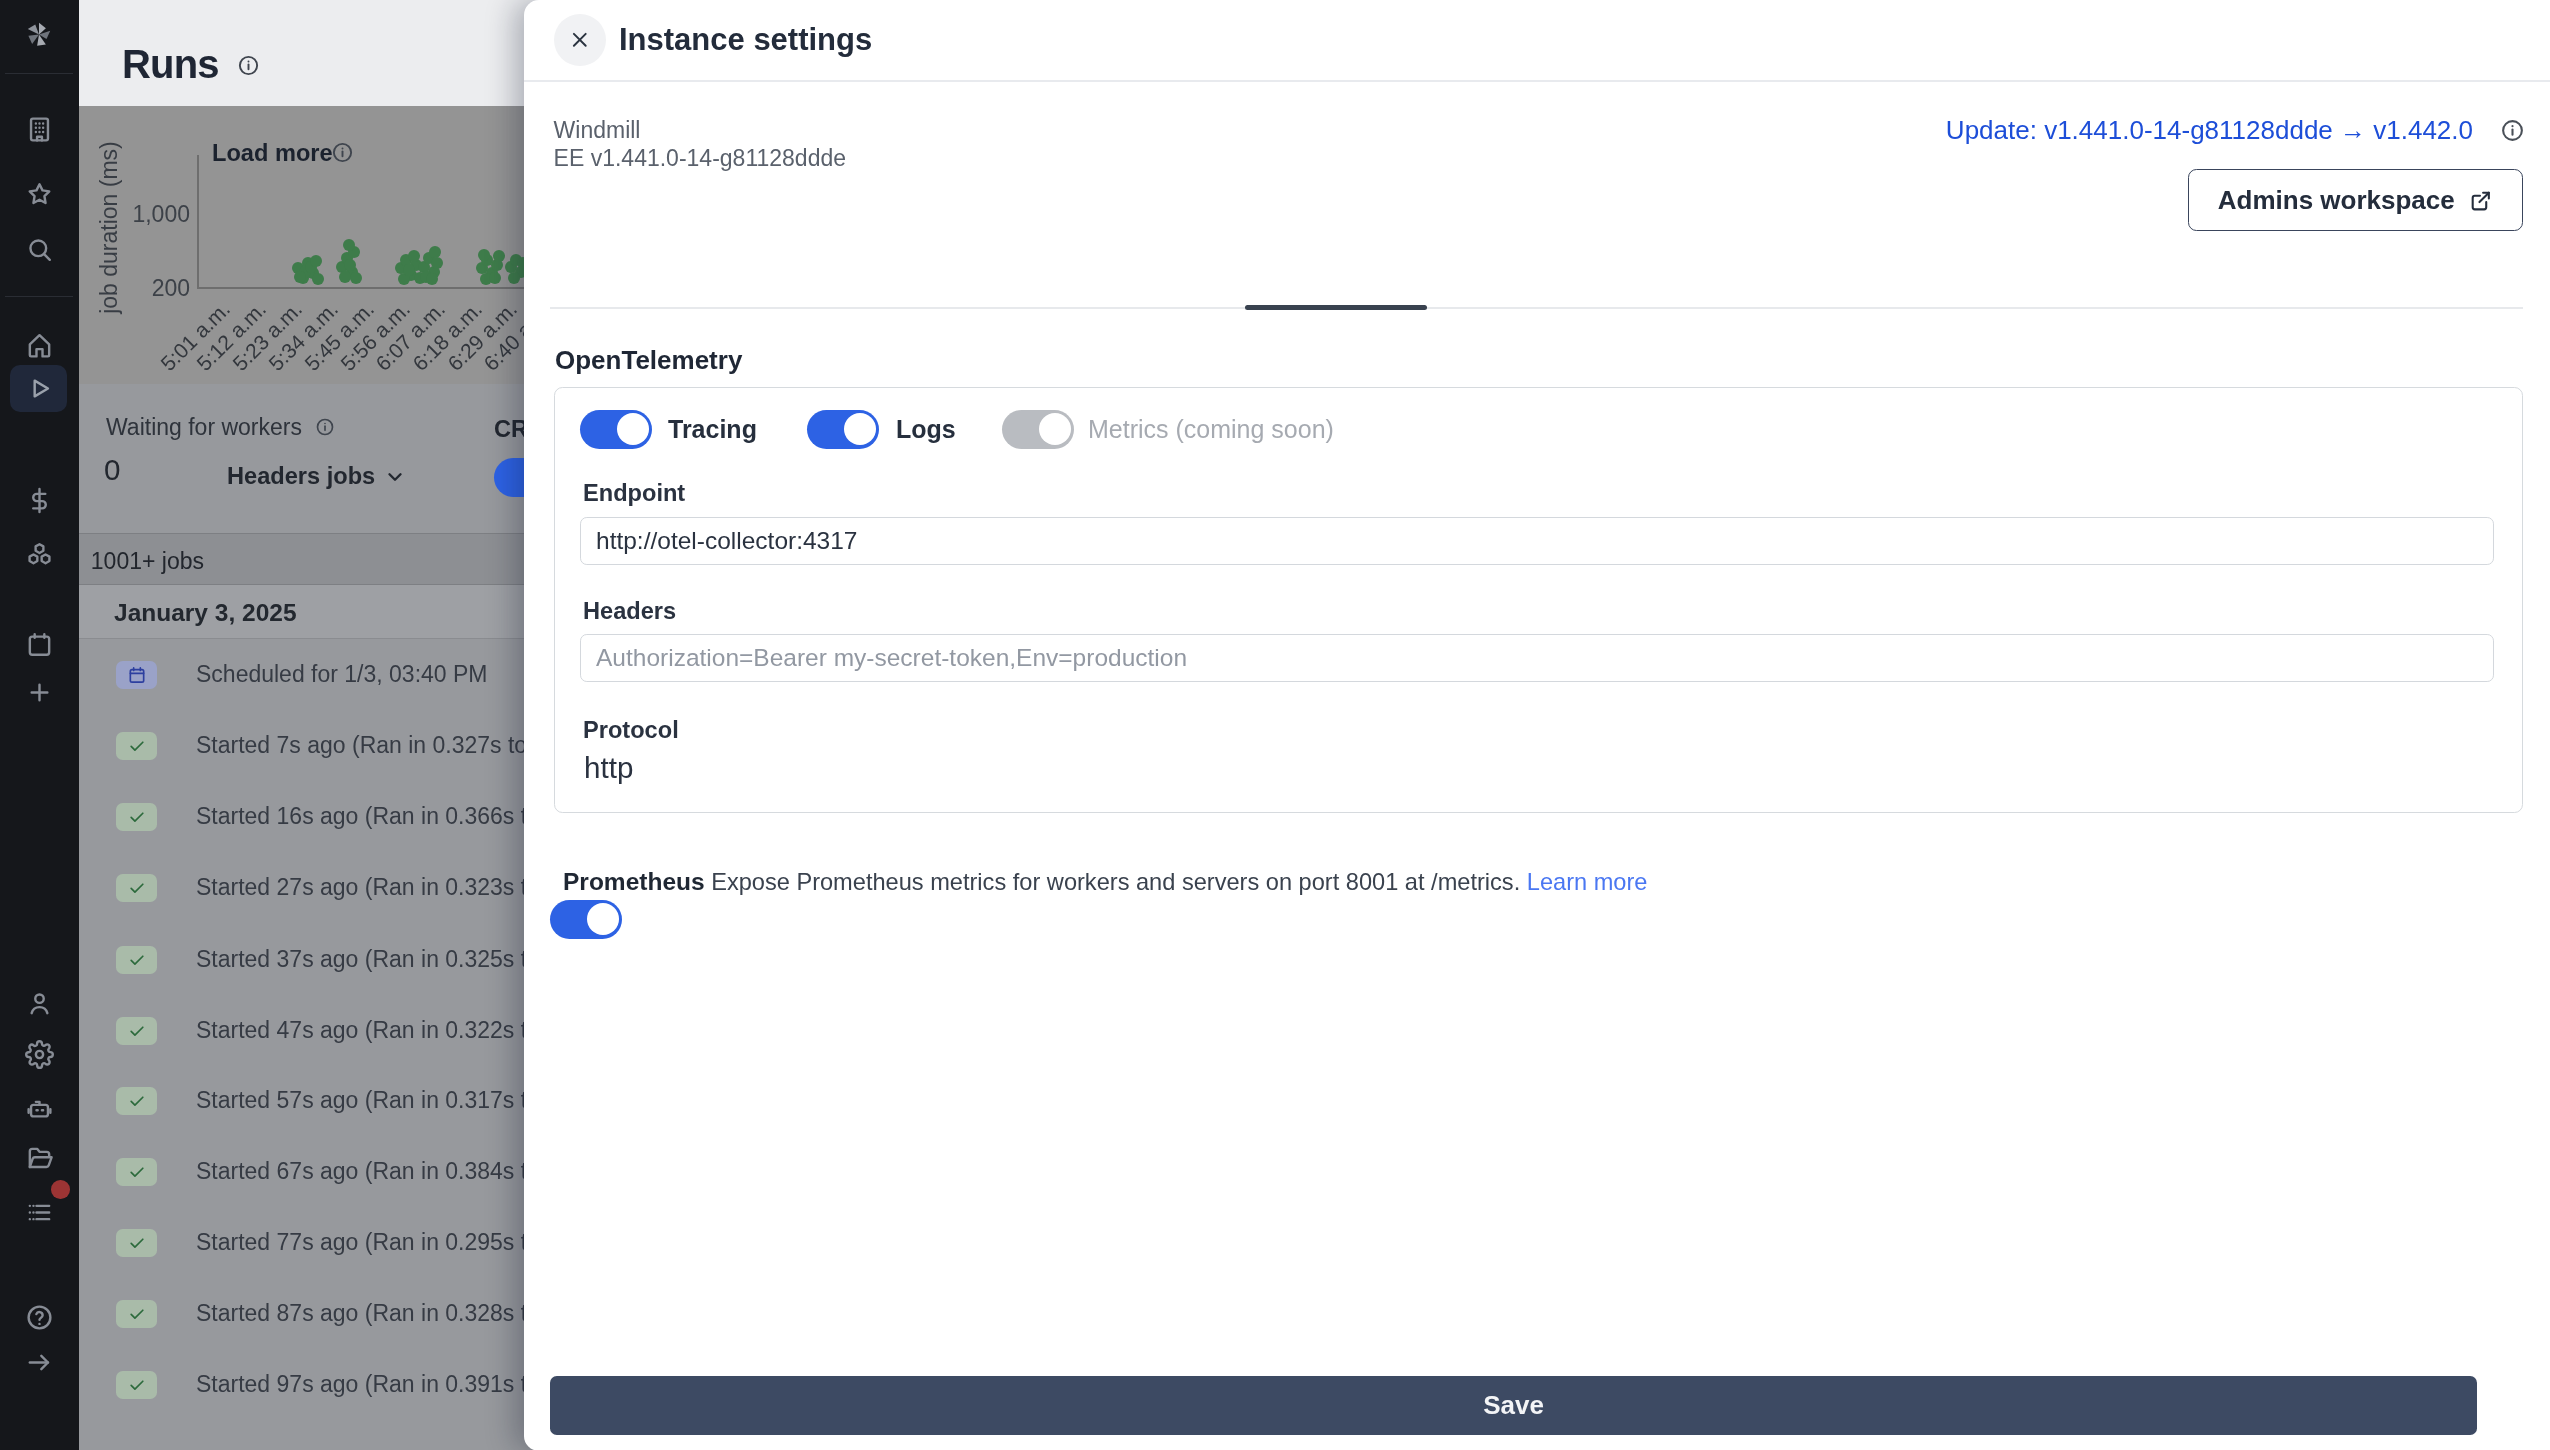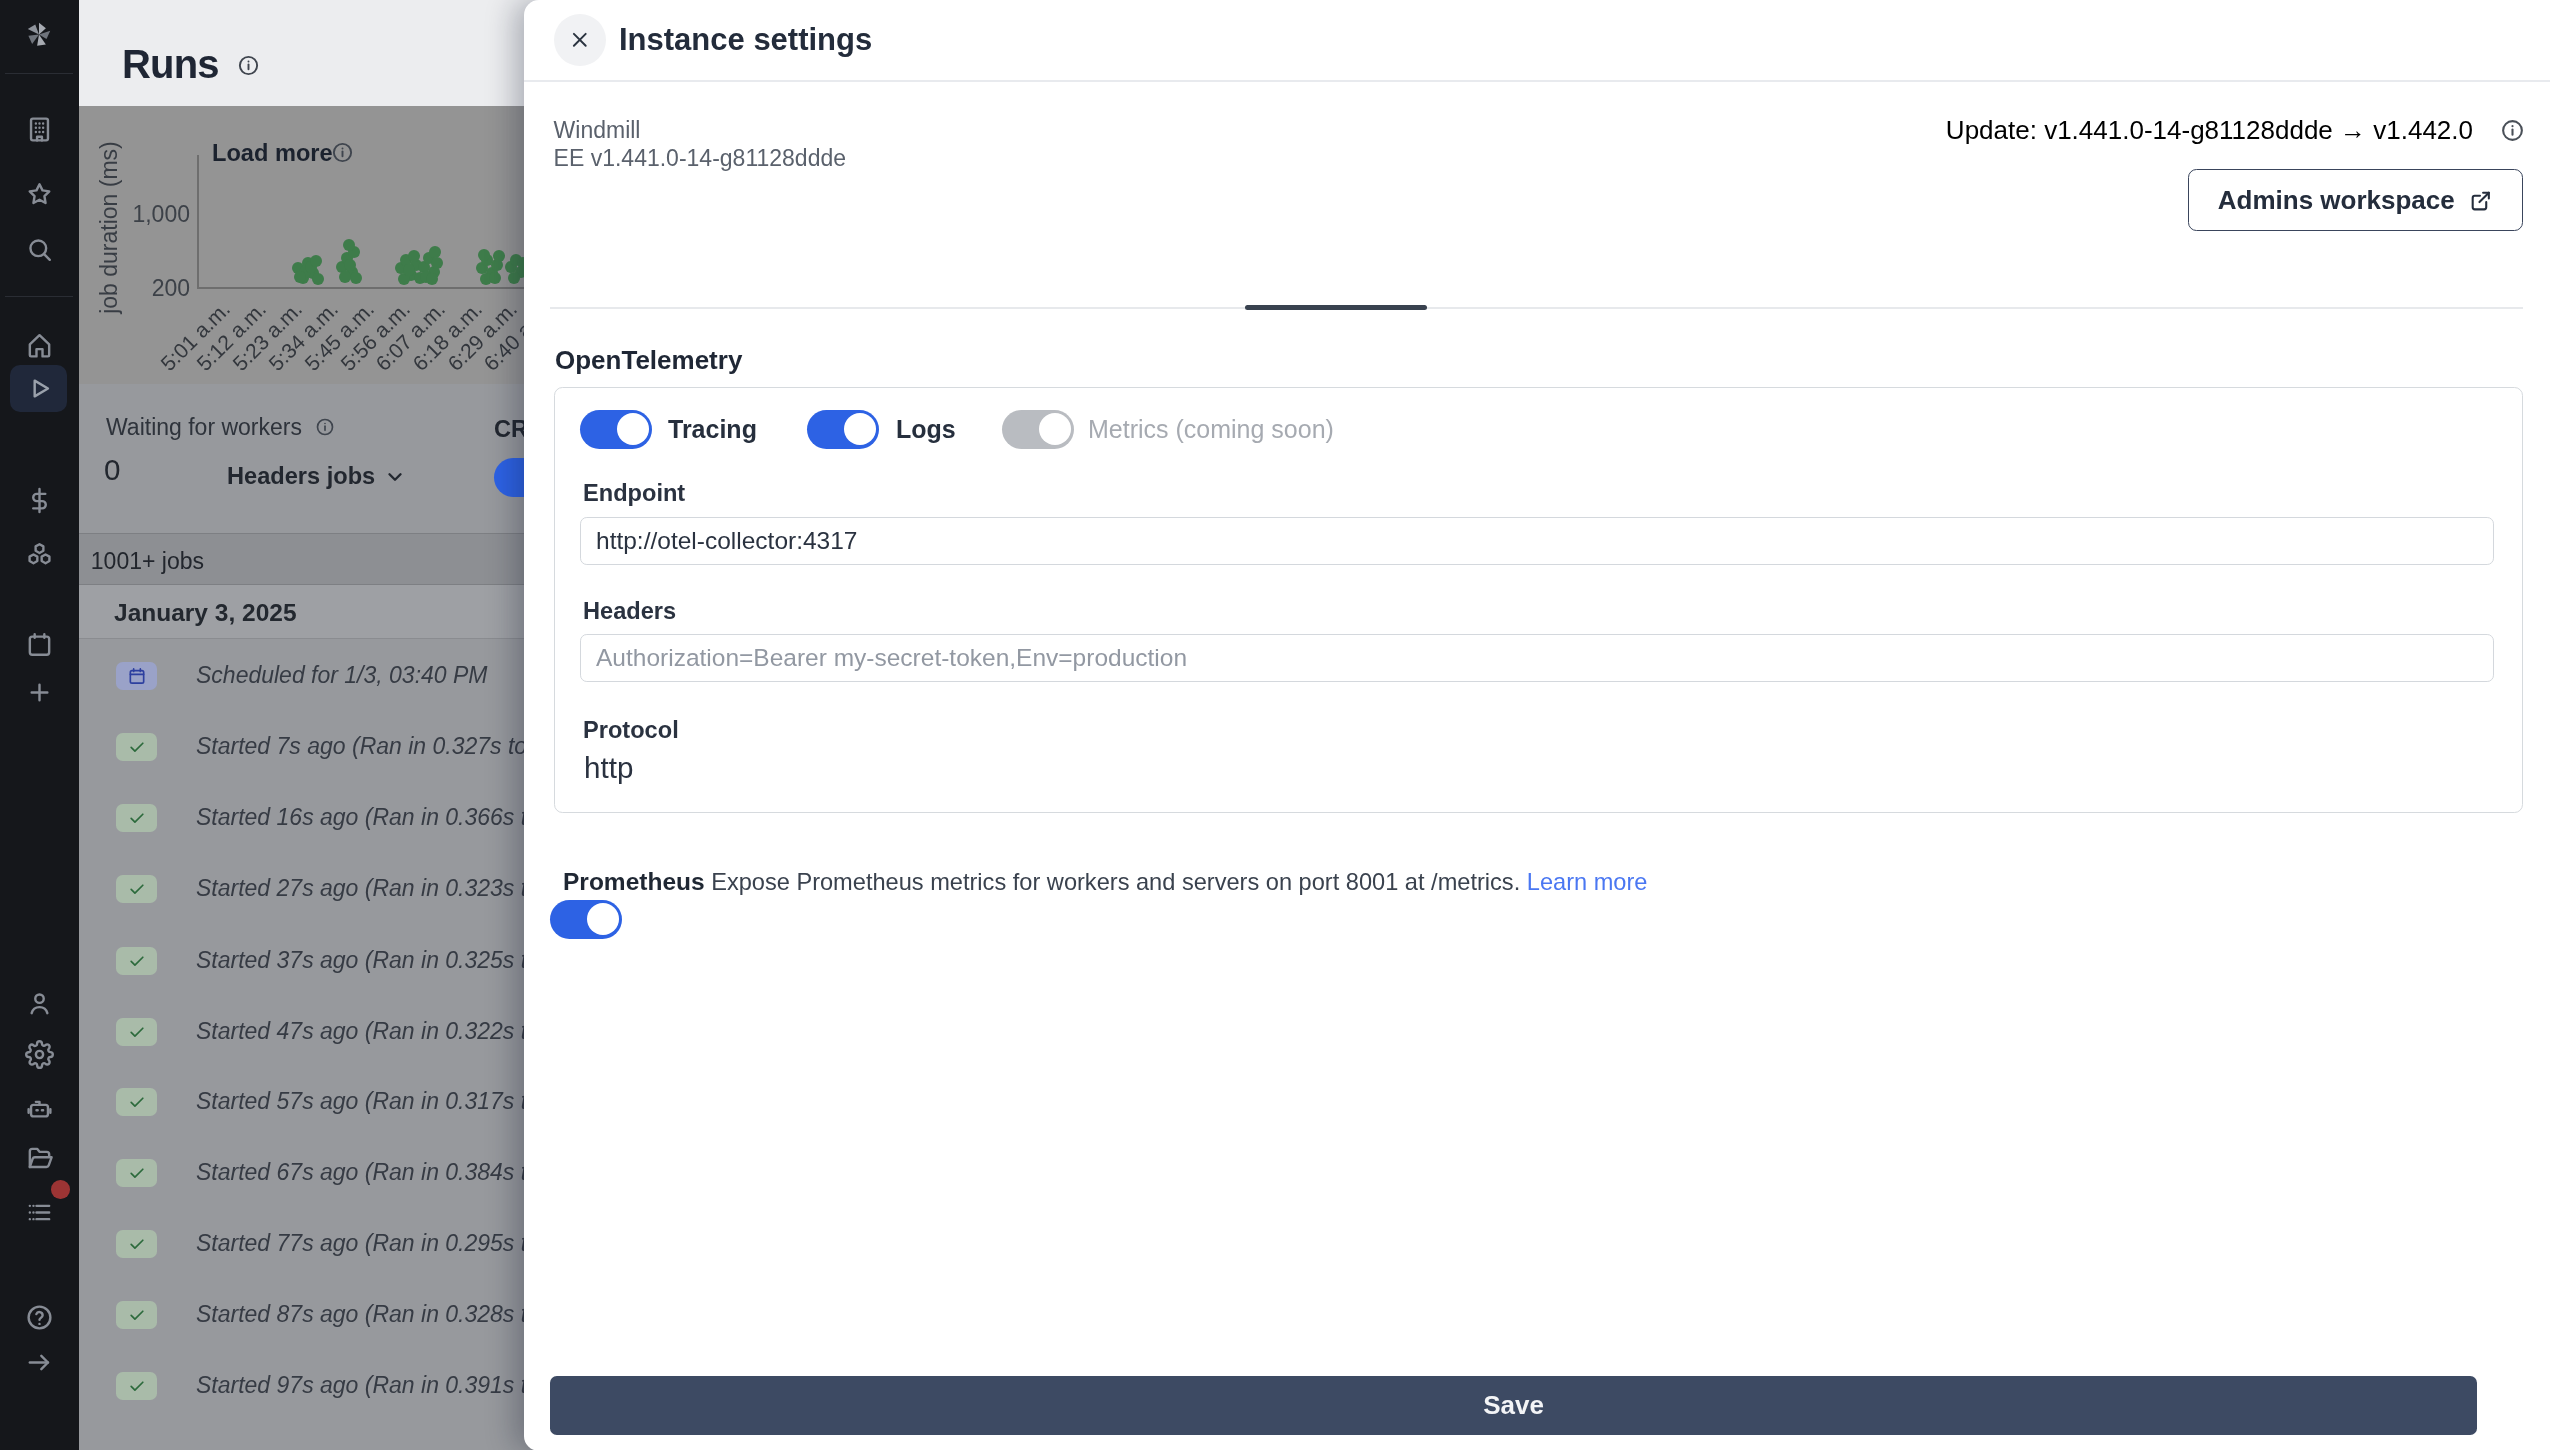--- a/index.html
+++ b/index.html
@@ -31,35 +31,35 @@
   .xlab{position:absolute;width:101px;text-align:right;font-size:21px;color:#33373d;transform:rotate(-45deg);transform-origin:top right;white-space:nowrap;}
 
   #wfw-label{left:27px;top:29.6px;font-size:23px;color:#2e333b;}
   #wfw-count{left:25px;top:69px;font-size:29.6px;color:#22272f;}
   #cancel-jobs{left:148px;top:79px;font-size:23.6px;font-weight:700;color:#22272f;display:flex;align-items:center;gap:8.4px;}
   #cron-clip{left:415px;top:32px;font-size:23.6px;font-weight:600;color:#22272f;}
   #bar-jobs{left:0;top:149px;width:100%;height:52px;background:#8d8f93;border-top:0.8px solid #7d7f83;border-bottom:0.8px solid #7d7f83;}
   #bar-jobs span{position:absolute;left:11.8px;top:13.5px;font-size:23px;color:#22262d;}
   #bar-date{left:0;top:201px;width:100%;height:54px;background:#9ea0a4;border-bottom:0.8px solid #8a8c90;}
   #bar-date span{position:absolute;left:35px;top:13.5px;font-size:24.5px;font-weight:700;color:#23282f;}
-  .run-row{position:absolute;left:37px;height:29px;display:flex;align-items:center;gap:39px;font-style:italic;}
+  .run-row{position:absolute;left:37px;height:29px;display:flex;align-items:flex-start;gap:39px;}
   .tile{width:41px;height:28px;border-radius:6.8px;display:flex;align-items:center;justify-content:center;flex:none;}
   .tile svg{width:20px;height:20px;}
   .tile.cal{background:#9aa2c8;color:#2d3f9f;}
   .tile.chk{background:#a9bba9;color:#2c6a3c;}
   .run-text{font-size:23px;color:#363b44;white-space:nowrap;}
 
   
   #drawer{left:524px;top:0;width:2027px;height:1451px;background:#ffffff;border-radius:15px 0 0 15px;box-shadow:-10px 0 29px rgba(15,23,42,.28);z-index:10;}
   #close-btn{left:29.6px;top:13.5px;width:52px;height:52px;border-radius:50%;background:#f1f2f4;display:flex;align-items:center;justify-content:center;color:#2b3440;cursor:pointer;}
   #close-btn svg{width:23.6px;height:23.6px;}
   #drawer-title{left:95px;top:22px;font-size:31px;font-weight:700;color:#232c3b;}
   #hdr-div{left:0;top:80px;width:100%;height:1.7px;background:#e8eaee;}
   .ver-line{left:29.6px;font-size:23px;color:#5a616c;}
-  #update-link{right:78px;top:115px;font-size:26px;color:#000000;cursor:pointer;white-space:nowrap;margin-left:13px;}
+  #update-link{right:78px;top:115px;font-size:26px;color:#1d4ed8;cursor:pointer;white-space:nowrap;margin-left:13px;}
   #upd-info{right:26px;top:118px;width:25px;height:25px;color:#4a5058;}
   #admins-btn{left:1664px;top:169px;width:335px;height:62px;border:1.7px solid #3a455c;border-radius:8.4px;display:flex;align-items:center;justify-content:center;gap:13.5px;color:#242d3c;cursor:pointer;background:#fff;}
   #admins-btn span{font-size:26px;font-weight:700;text-align:right;}
   #admins-btn svg{width:25px;height:25px;}
   #tabbar{left:26px;top:267px;height:41px;display:flex;gap:6.8px;}
   .tab{padding:0 23.6px;font-size:24.5px;color:#414a58;line-height:39px;cursor:pointer;white-space:nowrap;}
   .tab.active{color:#232c3b;}
   #tab-border{left:26px;top:307px;width:1973px;height:1.7px;background:#e7e9ec;}
   #tab-underline{left:721px;top:305px;width:182px;height:5px;border-radius:2.5px;background:#39424f;}
   #otel-heading{left:31px;top:345px;font-size:26px;font-weight:600;color:#1f2735;}

